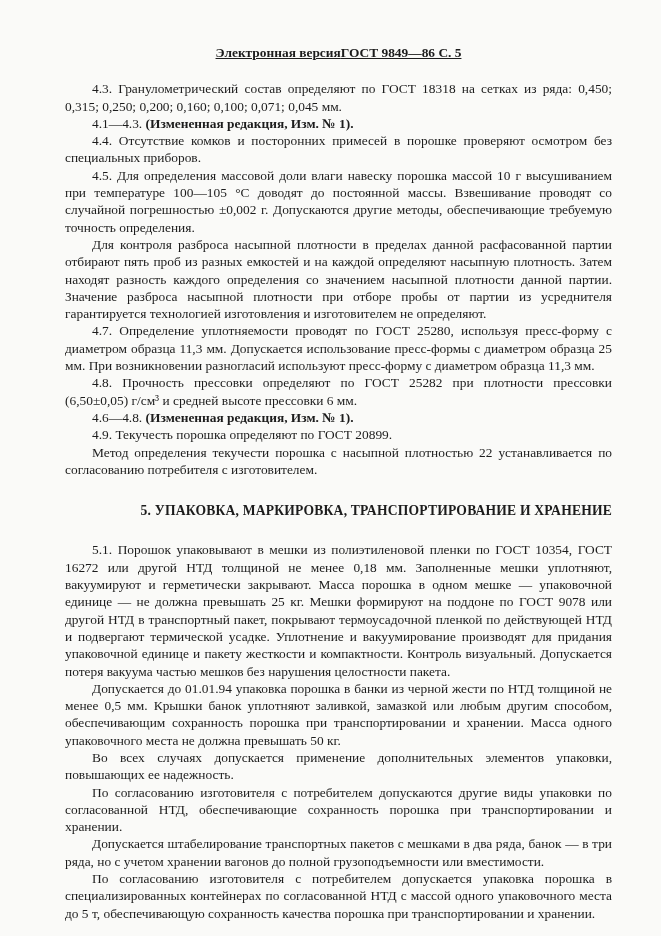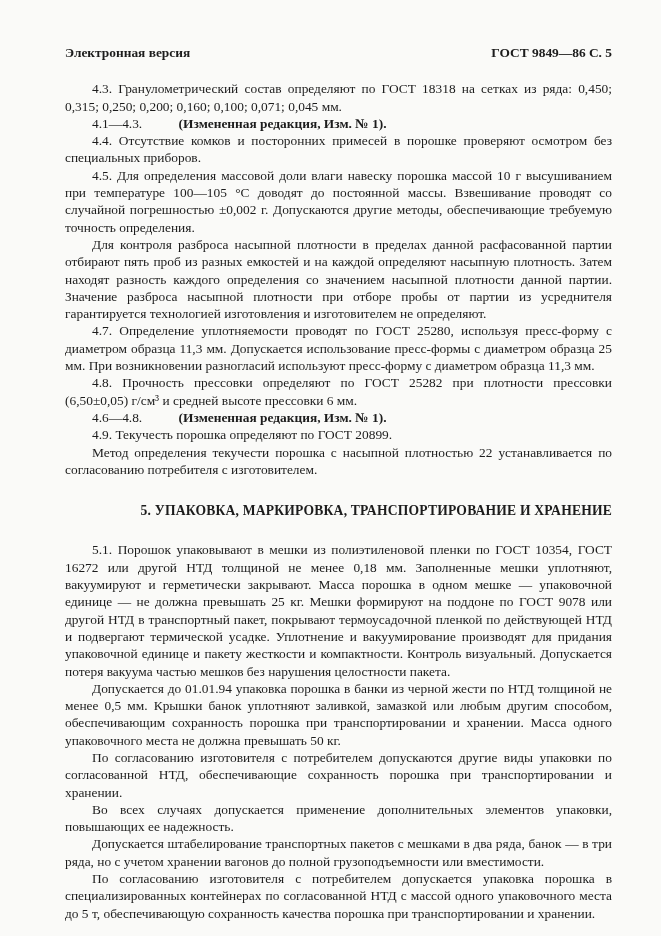--- a/index.html
+++ b/index.html
@@ -15,32 +15,32 @@
     box-sizing: border-box;
     padding: 44px 49px 0 65px;
     color: #1c1c1c;
     font-family: "Liberation Serif", "DejaVu Serif", serif;
     font-size: 13.4px;
     line-height: 17.3px;
     overflow: hidden;
   }
   .header {
     display: flex;
-    justify-content: space-between;
+    justify-content: center;
     font-weight: bold;
     margin-bottom: 19px;
+    text-decoration: underline;
   }
   .body-text p {
     margin: 0;
     text-align: justify;
     text-indent: 27px;
   }
   .body-text b {
     font-weight: bold;
-    margin-left: 33px;
   }
   .section-heading {
     text-align: right;
     font-weight: bold;
     font-size: 13.6px;
     margin: 24px 0 22px 0;
     text-indent: 0;
     letter-spacing: 0.2px;
   }
 </style>
@@ -64,19 +64,19 @@
       <p><span>4.6—4.8. </span><b>(Измененная редакция, Изм. № 1).</b></p>
       <p><span>4.9. Текучесть порошка определяют по ГОСТ 20899.</span></p>
       <p><span>Метод определения текучести порошка с насыпной плотностью 22 устанавливается по согласованию потребителя с изготовителем.</span></p>
     </div>
 
   <div class="section-heading">5. УПАКОВКА, МАРКИРОВКА, ТРАНСПОРТИРОВАНИЕ И ХРАНЕНИЕ</div>
 
   <div class="body-text">
       <p><span>5.1. Порошок упаковывают в мешки из полиэтиленовой пленки по ГОСТ 10354, ГОСТ 16272 или другой НТД толщиной не менее 0,18 мм. Заполненные мешки уплотняют, вакуумируют и герметически закрывают. Масса порошка в одном мешке — упаковочной единице — не должна превышать 25 кг. Мешки формируют на поддоне по ГОСТ 9078 или другой НТД в транспортный пакет, покрывают термоусадочной пленкой по действующей НТД и подвергают термической усадке. Уплотнение и вакуумирование производят для придания упаковочной единице и пакету жесткости и компактности. Контроль визуальный. Допускается потеря вакуума частью мешков без нарушения целостности пакета.</span></p>
       <p><span>Допускается до 01.01.94 упаковка порошка в банки из черной жести по НТД толщиной не менее 0,5 мм. Крышки банок уплотняют заливкой, замазкой или любым другим способом, обеспечивающим сохранность порошка при транспортировании и хранении. Масса одного упаковочного места не должна превышать 50 кг.</span></p>
+      <p><span>Во всех случаях допускается применение дополнительных элементов упаковки, повышающих ее надежность.</span></p>
       <p><span>По согласованию изготовителя с потребителем допускаются другие виды упаковки по согласованной НТД, обеспечивающие сохранность порошка при транспортировании и хранении.</span></p>
-      <p><span>Во всех случаях допускается применение дополнительных элементов упаковки, повышающих ее надежность.</span></p>
       <p><span>Допускается штабелирование транспортных пакетов с мешками в два ряда, банок — в три ряда, но с учетом хранении вагонов до полной грузоподъемности или вместимости.</span></p>
       <p><span>По согласованию изготовителя с потребителем допускается упаковка порошка в специализированных контейнерах по согласованной НТД с массой одного упаковочного места до 5 т, обеспечивающую сохранность качества порошка при транспортировании и хранении.</span></p>
     </div>
 
 </div>
 
 </body></html>

